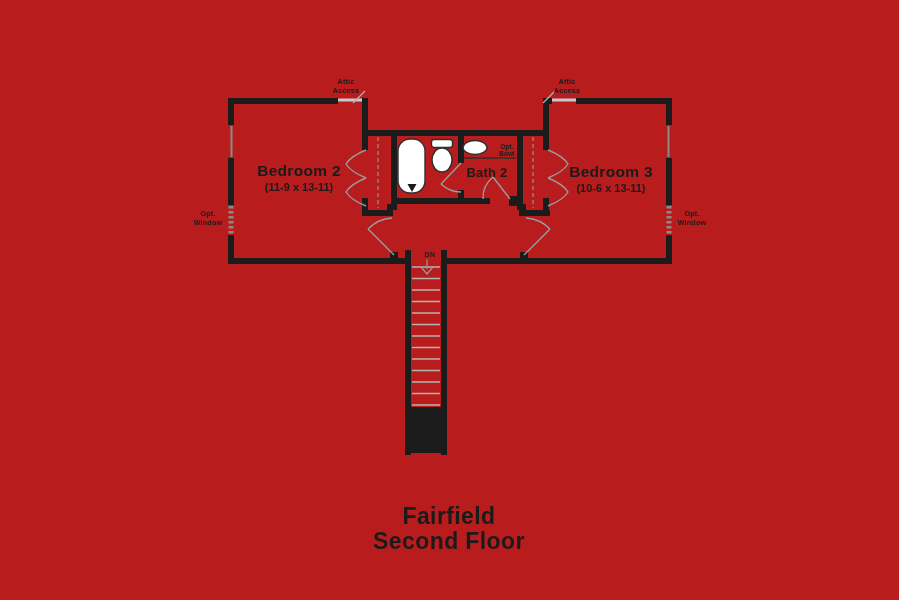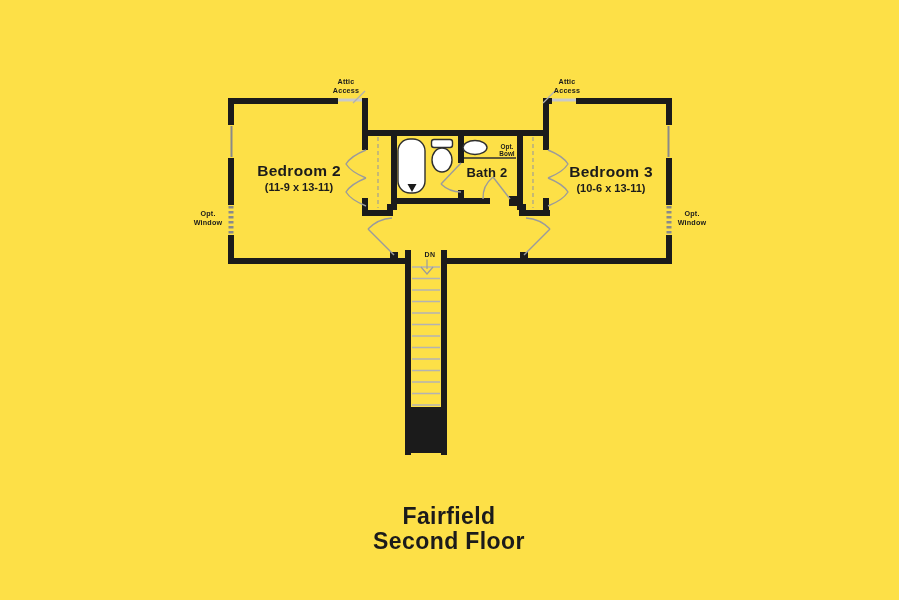--- a/index.html
+++ b/index.html
@@ -1,16 +1,16 @@
 <!DOCTYPE html>
 <html><head>
 <meta charset="utf-8">
 <style>
   html,body{margin:0;padding:0;background:#fff;}
-  .stage{position:relative;width:899px;height:600px;background:#fde047;overflow:hidden;text-align:center;}
+  .stage{position:relative;width:899px;height:600px;background:#b91c1c;overflow:hidden;text-align:center;}
   svg{display:block;}
   text{font-family:"Liberation Sans","DejaVu Sans",sans-serif;font-weight:bold;}
   .t-note{font-size:7.2px;letter-spacing:.2px;}
   .t-room{font-size:15.5px;letter-spacing:.3px;}
   .t-dim{font-size:11px;}
   .t-bath{font-size:13px;letter-spacing:.2px;}
   .t-tiny{font-size:6.4px;}
   .t-dn{font-size:7px;letter-spacing:.5px;}
   .t-title{font-size:23px;letter-spacing:.4px;}
   .fixture{fill:#ffffff;}

